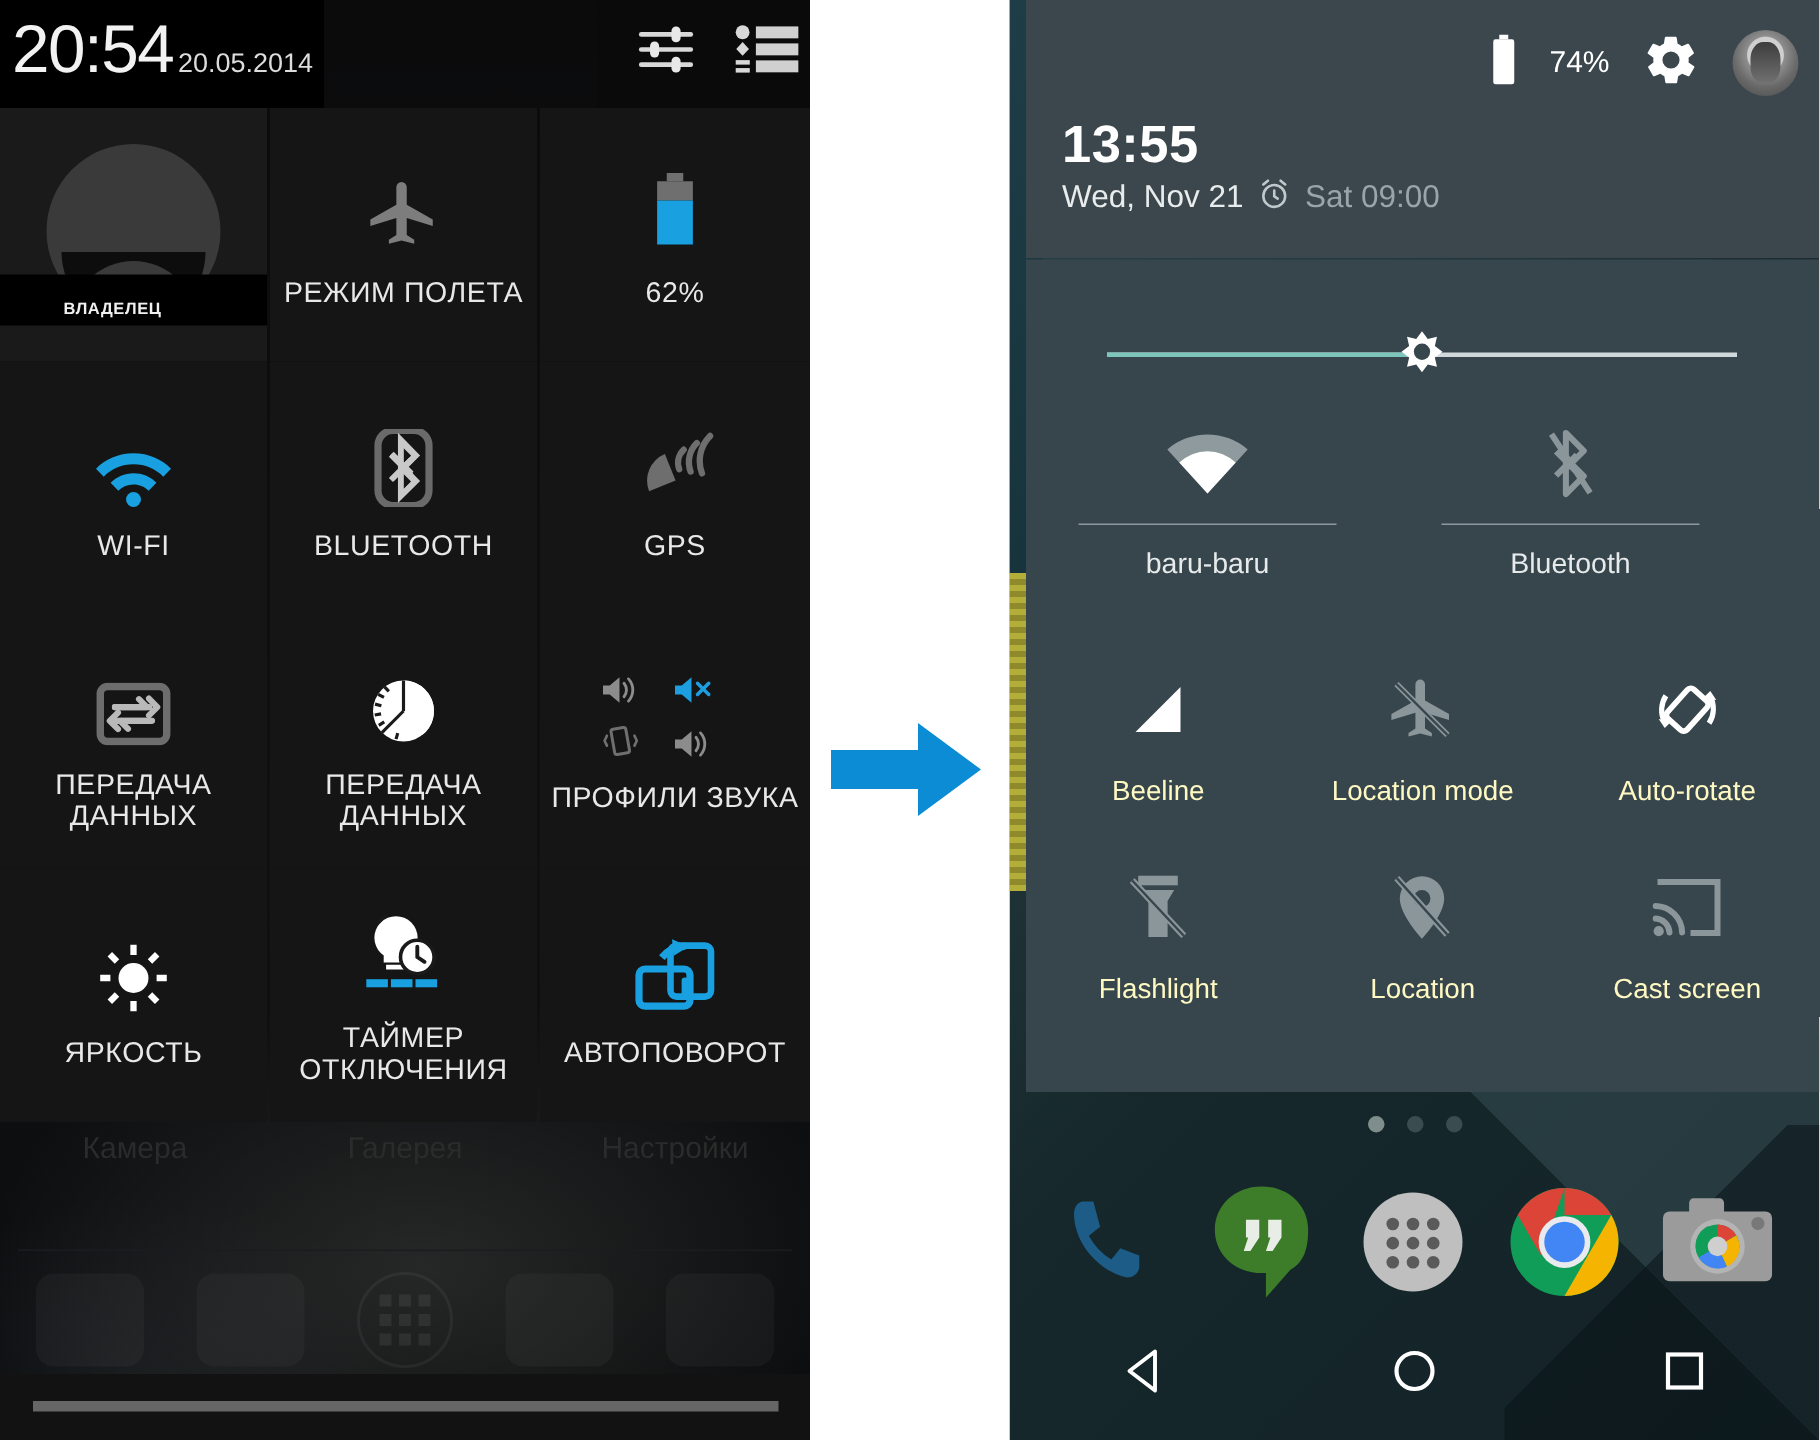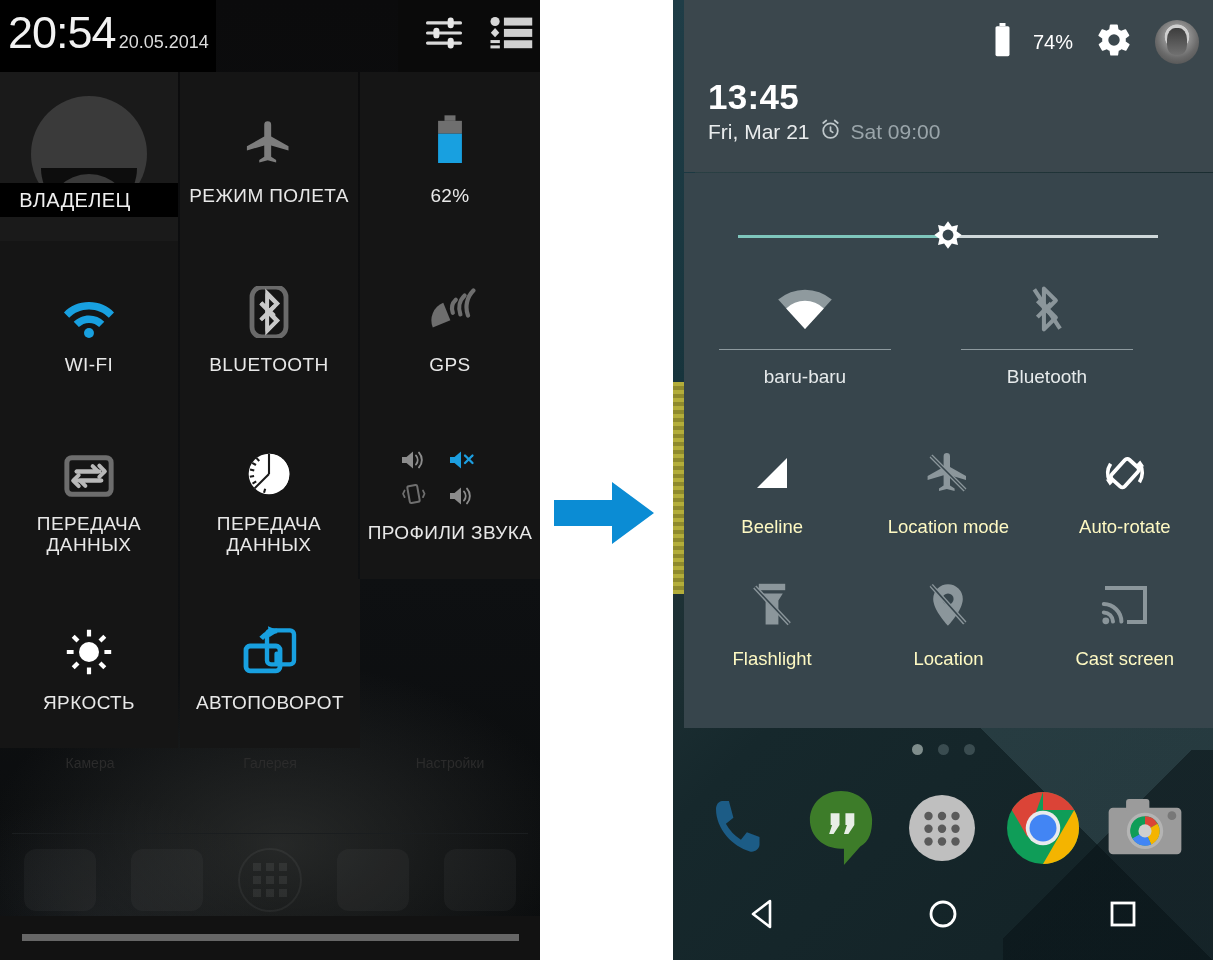--- a/index.html
+++ b/index.html
@@ -31,24 +31,24 @@
   .lp-tile:last-child { width:180px; margin-right:0; }
   .lp-tile .ic { height:62px; display:flex; align-items:flex-end; justify-content:center; }
   .lp-label { color:#e8e8e8; font-size:19px; letter-spacing:.4px; text-align:center;
       margin-top:16px; line-height:21px; }
   .lp-tile.owner { background:#1a1a1a; justify-content:flex-start; padding-top:0; }
 
   .owner-av { position:absolute; left:50%; top:20px; transform:translateX(-50%);
       width:124px; height:124px; }
   .owner-name-bg { position:absolute; left:0; bottom:24px; width:178px; height:34px; background:#000; }
   .owner-name { position:absolute; left:0; bottom:29px; width:150px; text-align:center;
-      color:#f0f0f0; font-size:20px; letter-spacing:.4px; }
+      color:#f0f0f0; font-size:11px; letter-spacing:.4px;font-weight:bold; }
 
   .lp-appsrow { position:absolute; left:0; top:755px; width:540px; height:34px; display:flex; }
-  .lp-appitem { flex:1; text-align:center; color:#2b2b2b; font-size:14px; }
+  .lp-appitem { flex:1; text-align:center; color:#2b2b2b; font-size:20px; }
   .lp-divider { position:absolute; left:12px; top:833px; width:516px; height:1px; background:#1a1d1f; }
   .lp-dock { position:absolute; left:0; top:845px; width:540px; height:70px; display:flex;
       align-items:center; justify-content:space-around; padding:0 6px; }
   .lp-dockicon { width:72px; height:62px; border-radius:12px; background:rgba(255,255,255,.035); }
   .lp-dockicon.circle { background:none; border:2px solid rgba(255,255,255,.05); border-radius:50%;
       width:64px; height:64px; display:flex; align-items:center; justify-content:center; }
   .lp-dots { display:grid; grid-template-columns:repeat(3,8px); gap:5px; }
   .lp-dots i { width:8px; height:8px; background:rgba(255,255,255,.07); display:block; }
   .lp-navbar { position:absolute; left:0; bottom:0; width:540px; height:44px; background:#121212; }
   .lp-homebar { position:absolute; left:22px; bottom:19px; width:497px; height:7px; background:#666; }
@@ -307,20 +307,38 @@
               <circle cx="12" cy="12" r="5"></circle>
               <g stroke="#ffffff" stroke-width="2.1" stroke-linecap="butt">
                 <path d="M12 .9v3.4M12 19.7v3.4M.9 12h3.4M19.7 12h3.4"></path>
                 <path d="M4.1 4.1l2.4 2.4M17.5 17.5l2.4 2.4M19.9 4.1l-2.4 2.4M6.5 17.5l-2.4 2.4"></path>
               </g>
             </svg>
           </div>
           <div class="lp-label">ЯРКОСТЬ</div>
         </div>
 
+        <div class="lp-tile">
+          <div class="ic">
+            <svg width="60" height="58" viewBox="0 0 30 29">
+              <circle cx="12.5" cy="8.6" r="7.2" fill="#fff"></circle>
+              <path d="M8.4 14.5h8.2v2.3H8.4z" fill="#fff"></path>
+              <path d="M9.2 17.6h6.6v1.6H9.2z" fill="#fff"></path>
+              <path d="M6.8 3.4a6 6 0 0 1 2.6-2.1" fill="none" stroke="#1a1a1a" stroke-width="1.1"></path>
+              <circle cx="19.6" cy="15" r="5.6" fill="#fff" stroke="#1a1a1a" stroke-width="1.2"></circle>
+              <path d="M19.6 11.6 V15 L22 16.6" stroke="#1a1a1a" stroke-width="1.3" fill="none" stroke-linecap="round"></path>
+              <g fill="#18a0e0">
+                <rect x="2.6" y="22.4" width="7.2" height="2.7"></rect>
+                <rect x="10.8" y="22.4" width="7.2" height="2.7"></rect>
+                <rect x="19" y="22.4" width="7.2" height="2.7"></rect>
+              </g>
+            </svg>
+          </div>
+          <div class="lp-label">ТАЙМЕР ОТКЛЮЧЕНИЯ</div>
+        </div>
 
         <div class="lp-tile">
           <div class="ic">
             <svg width="56" height="52" viewBox="0 0 28 26">
               <rect x="12.5" y="3.2" width="13.5" height="17" rx="2" fill="none" stroke="#18a0e0" stroke-width="2.2"></rect>
               <rect x="2" y="11" width="17" height="12.4" rx="2" fill="none" stroke="#18a0e0" stroke-width="2.4"></rect>
               <rect x="16.2" y="13.8" width="2.3" height="6.6" rx="1.1" fill="#18a0e0"></rect>
               <path d="M9.6 7.2 C11.8 4.6 14.6 3.4 17.6 3.4" fill="none" stroke="#18a0e0" stroke-width="2.4"></path>
               <path d="M13 1.1 L18.6 3.5 L13.6 6.6 Z" fill="#18a0e0"></path>
             </svg>
@@ -383,23 +401,23 @@
           </svg>
         </span>
         <span class="rp-batt-pct">74%</span>
         <span>
           <svg width="38" height="38" viewBox="0 0 24 24" fill="#ffffff">
             <path d="M19.4 13a7.8 7.8 0 0 0 0-2l2.1-1.6a.5.5 0 0 0 .1-.6l-2-3.4a.5.5 0 0 0-.6-.2l-2.5 1a7.3 7.3 0 0 0-1.7-1l-.4-2.6a.5.5 0 0 0-.5-.4h-4a.5.5 0 0 0-.5.4l-.4 2.6a7.3 7.3 0 0 0-1.7 1l-2.5-1a.5.5 0 0 0-.6.2l-2 3.4a.5.5 0 0 0 .1.6L4.6 11a7.8 7.8 0 0 0 0 2l-2.1 1.6a.5.5 0 0 0-.1.6l2 3.4a.5.5 0 0 0 .6.2l2.5-1a7.3 7.3 0 0 0 1.7 1l.4 2.6a.5.5 0 0 0 .5.4h4a.5.5 0 0 0 .5-.4l.4-2.6a7.3 7.3 0 0 0 1.7-1l2.5 1a.5.5 0 0 0 .6-.2l2-3.4a.5.5 0 0 0-.1-.6zM12 15.6A3.6 3.6 0 1 1 15.6 12 3.6 3.6 0 0 1 12 15.6z"></path>
           </svg>
         </span>
         <span class="rp-avatar"></span>
       </div>
-      <div class="rp-time">13:45</div>
+      <div class="rp-time">13:55</div>
       <div class="rp-dateline">
-        <span class="rp-date">Fri, Mar 21</span>
+        <span class="rp-date">Wed, Nov 21</span>
         <span>
           <svg width="23" height="23" viewBox="0 0 24 24" fill="none" stroke="#bfc8cb" stroke-width="1.8">
             <circle cx="12" cy="13.2" r="7.6"></circle>
             <path d="M12 9.4v4l2.4 1.6" stroke-linecap="round"></path>
             <path d="M4.4 5.2 L7.6 2.6M19.6 5.2L16.4 2.6" stroke-linecap="round"></path>
           </svg>
         </span>
         <span class="rp-alarm">Sat 09:00</span>
       </div>
     </div>

